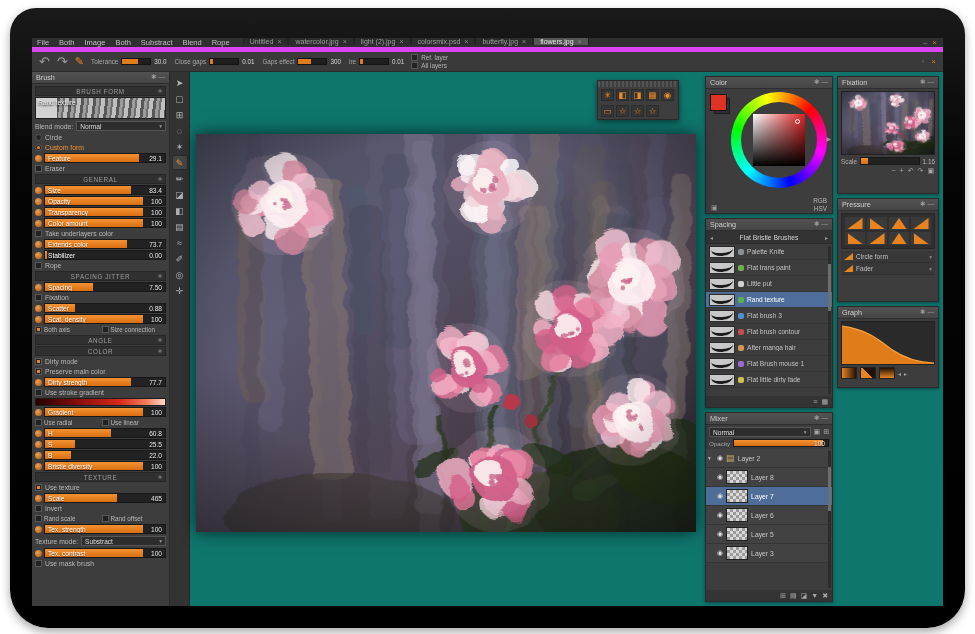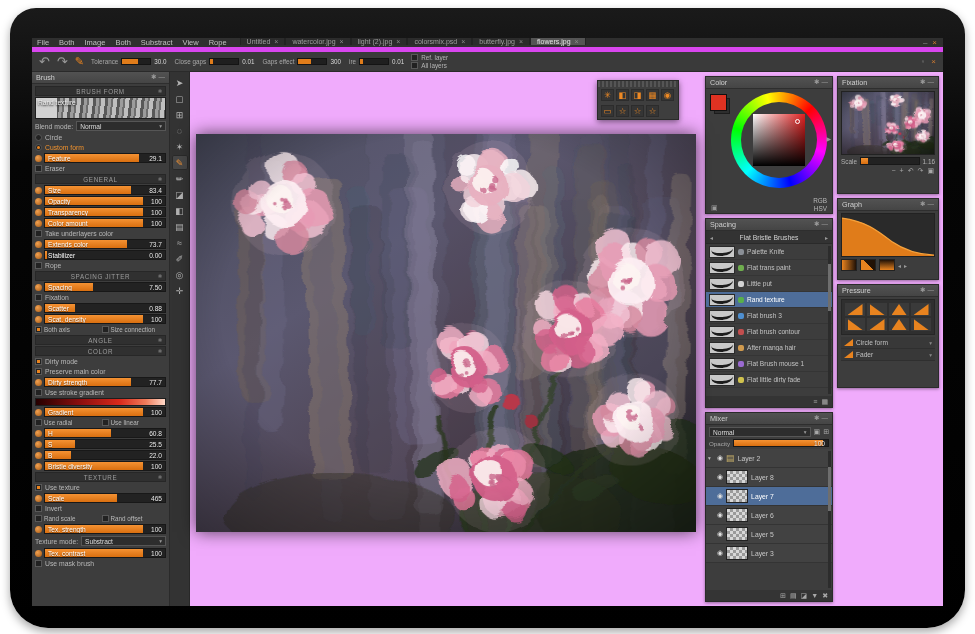--- a/index.html
+++ b/index.html
@@ -37,21 +37,21 @@
   .tb-field { display:flex; align-items:center; gap:3px; }
   .tb-lab { font-size:6.3px; color:#a8a8a8; }
   .tb-val { font-size:6.3px; color:#d8d8d8; }
   .mini-slider { width:30px; height:7px; background:#1f1f1f; border:1px solid #141414; position:relative; }
   .mini-slider .fill { position:absolute; left:0; top:0; bottom:0; background:#e07c1a; }
   .tb-checks { display:flex; flex-direction:column; gap:1px; }
   .tb-check { display:flex; align-items:center; gap:3px; font-size:6.3px; color:#b5b5b5; }
   .spacer { flex:1; }
 
   
-  .workspace { flex:1; display:flex; background:#f0abfc; min-height:0; }
+  .workspace { flex:1; display:flex; background:#0f766e; min-height:0; }
 
   
   .left-panel { width:138px; background:#3d3d3d; border-right:1px solid #2a2a2a;
     display:flex; flex-direction:column; flex:none; }
   .panel-header { height:12px; background:linear-gradient(#525252,#454545);
     display:flex; align-items:center; gap:2px; padding:0 4px; color:#d0d0d0;
     font-size:7.2px; flex:none; border-bottom:1px solid #2e2e2e; }
   .ph-sp { flex:1; }
   .ph-ic { color:#9a9a9a; font-size:6.5px; line-height:1; }
   .rows { flex:1; padding:2px 3px; display:flex; flex-direction:column; gap:1px; overflow:hidden; }
@@ -485,21 +485,21 @@
 <div class="device">
   <div class="screen">
 
     <div class="menubar">
       <div class="menus" id="menus">
           <span class="menu-item">File</span>
           <span class="menu-item">Both</span>
           <span class="menu-item">Image</span>
           <span class="menu-item">Both</span>
           <span class="menu-item">Substract</span>
-          <span class="menu-item">View</span>
+          <span class="menu-item">Blend</span>
           <span class="menu-item">Rope</span>
         </div>
       <div class="tabs" id="tabs">
           <div class="tab">
             <span class="tab-label">Untitled</span>
             <span class="tab-close">×</span>
           </div>
           <div class="tab">
             <span class="tab-label">watercolor.jpg</span>
             <span class="tab-close">×</span>
@@ -1098,42 +1098,20 @@
             </div>
             <div class="nav-icons" id="nav-icons">
                 <span class="pf-ic">−</span>
                 <span class="pf-ic">+</span>
                 <span class="pf-ic">↶</span>
                 <span class="pf-ic">↷</span>
                 <span class="pf-ic">▣</span>
               </div>
           </div>
 
-
-          <div class="panel" style="height:82px">
-            <div class="panel-header">
-              <span>Graph</span>
-              <span class="ph-sp"></span>
-              <span class="ph-ic">✱</span>
-              <span class="ph-ic">—</span>
-            </div>
-            <div class="graph-area">
-              <svg viewBox="0 0 100 52" preserveAspectRatio="none">
-                <path d="M0,5 C26,9 38,20 54,34 C68,45 84,50 100,51 L100,52 L0,52 Z" fill="#e07c1a"></path>
-                <path d="M0,5 C26,9 38,20 54,34 C68,45 84,50 100,51" fill="none" stroke="#f6a23c" stroke-width="1.5"></path>
-              </svg>
-            </div>
-            <div class="graph-foot">
-              <span class="gbox g1"></span>
-              <span class="gbox g2"></span>
-              <span class="gbox g3"></span>
-              <span class="gar">◂</span>
-              <span class="gar">▸</span>
-            </div>
-          </div>
 
           <div class="panel" style="height:104px">
             <div class="panel-header">
               <span>Pressure</span>
               <span class="ph-sp"></span>
               <span class="ph-ic">✱</span>
               <span class="ph-ic">—</span>
             </div>
             <div class="tri-grid" id="tri-grid">
                 <span class="tricell">
@@ -1168,18 +1146,40 @@
                   <span class="pcar">▾</span>
                 </div>
                 <div class="prow">
                   <i class="tri ramp-up pico"></i>
                   <span class="plab">Fader</span>
                   <span class="pcar">▾</span>
                 </div>
               </div>
           </div>
 
+          <div class="panel" style="height:82px">
+            <div class="panel-header">
+              <span>Graph</span>
+              <span class="ph-sp"></span>
+              <span class="ph-ic">✱</span>
+              <span class="ph-ic">—</span>
+            </div>
+            <div class="graph-area">
+              <svg viewBox="0 0 100 52" preserveAspectRatio="none">
+                <path d="M0,5 C26,9 38,20 54,34 C68,45 84,50 100,51 L100,52 L0,52 Z" fill="#e07c1a"></path>
+                <path d="M0,5 C26,9 38,20 54,34 C68,45 84,50 100,51" fill="none" stroke="#f6a23c" stroke-width="1.5"></path>
+              </svg>
+            </div>
+            <div class="graph-foot">
+              <span class="gbox g1"></span>
+              <span class="gbox g2"></span>
+              <span class="gbox g3"></span>
+              <span class="gar">◂</span>
+              <span class="gar">▸</span>
+            </div>
+          </div>
+
 
         </div>
       </div>
     </div>
   </div>
 </div>
 
 </body></html>

